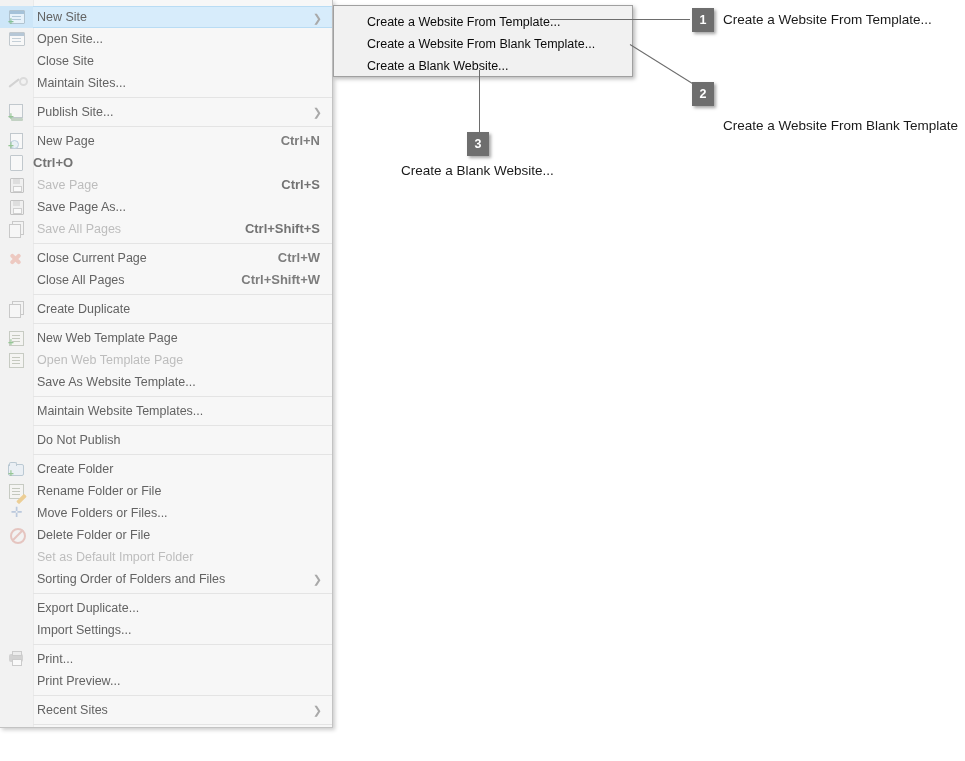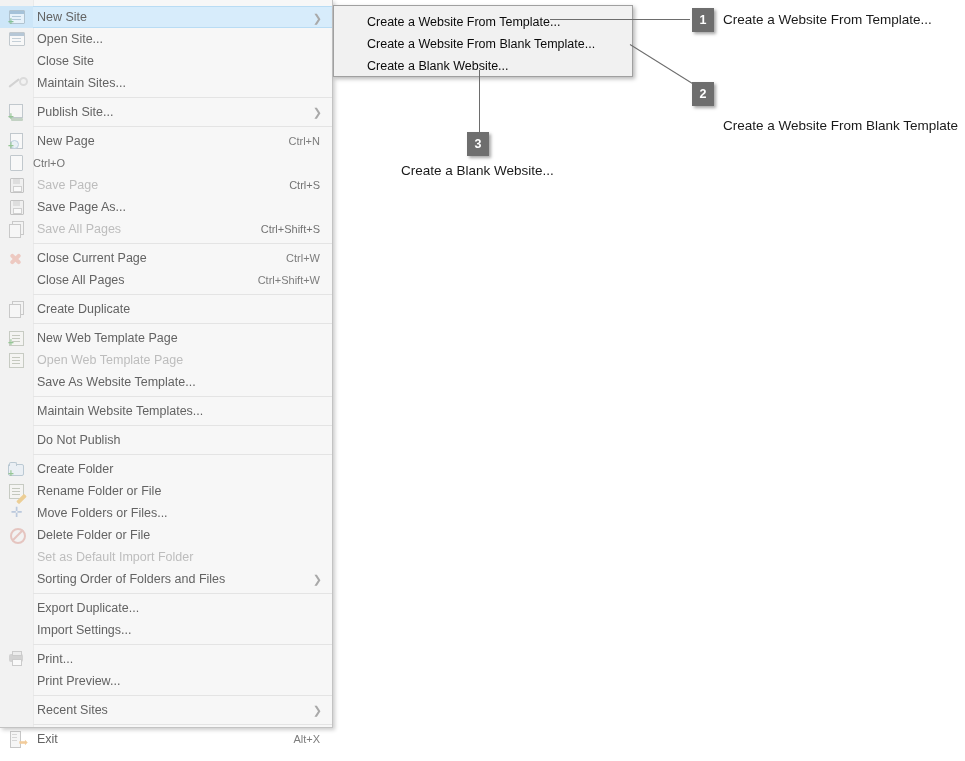--- a/index.html
+++ b/index.html
@@ -61,22 +61,23 @@
     display: flex;
     align-items: center;
     justify-content: center;
   }
   .mi .lbl {
     padding-left: 4px;
     flex: 1;
   }
   .mi .acc {
     padding-right: 12px;
-    font-size: 11px;
+    font-size: 13px;
     color: #7d7d7d;
+    font-weight: bold;
   }
   .mi.disabled .acc { color: #737373; }
   .mi .arr {
     position: absolute;
     right: 10px;
     top: 0;
     height: 22px;
     line-height: 22px;
     font-size: 11px;
     color: #a9a9a9;
@@ -504,30 +505,20 @@
         <span class="ic"></span>
         <span class="lbl">Print Preview...</span>
       </li>
       <li class="sep"></li>
       <li class="mi">
         <span class="ic"></span>
         <span class="lbl">Recent Sites</span>
         <span class="arr">❯</span>
       </li>
       <li class="sep"></li>
-      <li class="mi">
-        <span class="ic">
-          <span class="gi">
-            <span class="door"></span>
-            <span class="arrowout"></span>
-          </span>
-        </span>
-        <span class="lbl">Exit</span>
-        <span class="acc">Alt+X</span>
-      </li>
     </ul>
 </div>
 
 <div id="submenu">
   <ul class="sub-list" id="sub-list">
       <li class="smi">Create a Website From Template...</li>
       <li class="smi">Create a Website From Blank Template...</li>
       <li class="smi">Create a Blank Website...</li>
     </ul>
 </div>

